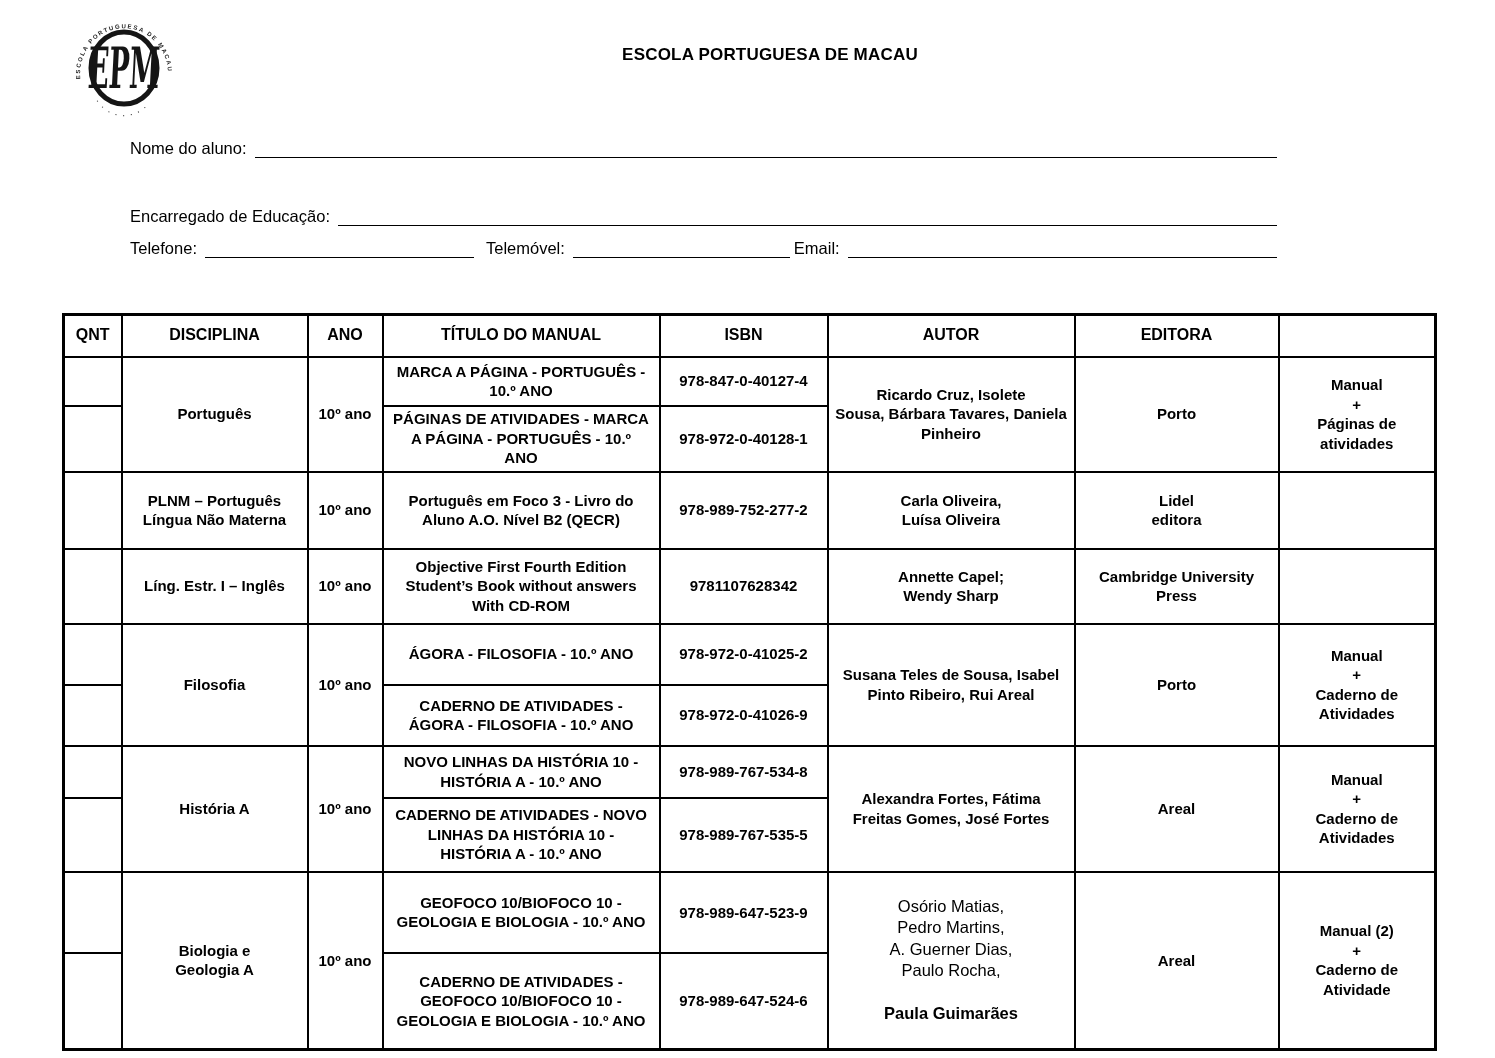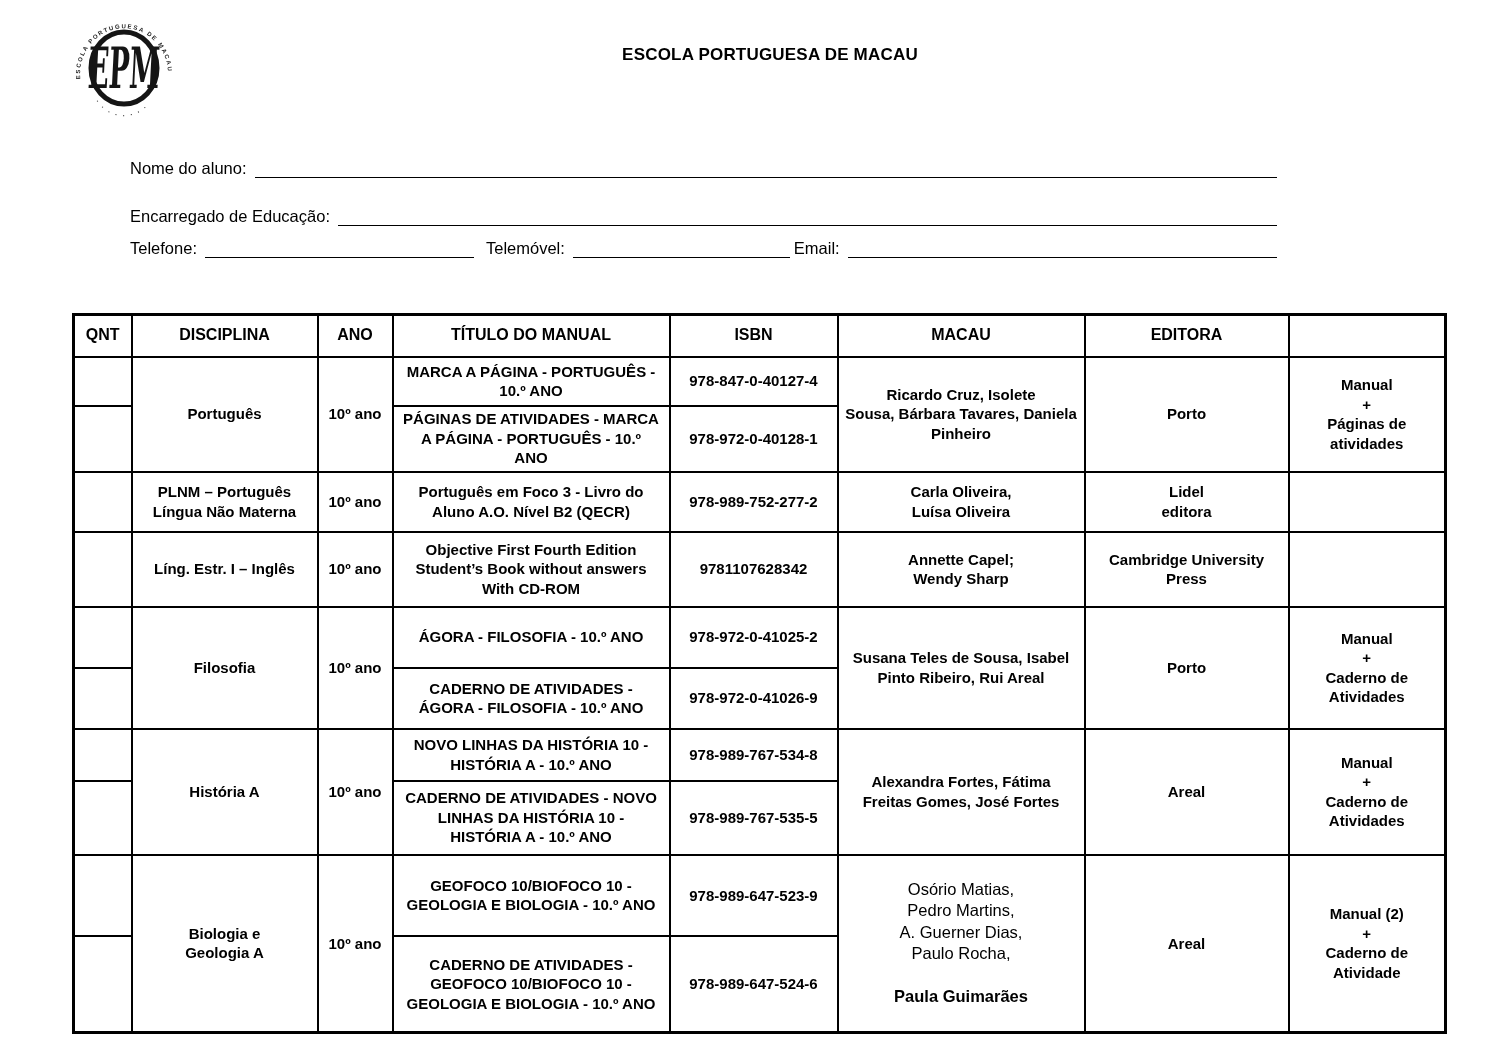--- a/index.html
+++ b/index.html
@@ -22,46 +22,46 @@
   .doc-header .l2 { font-size:17px; margin-top:3px; }
   .doc-header .l3 {
     font-size:20px; margin-top:4px;
     text-decoration:underline; text-decoration-thickness:2px; text-underline-offset:4px;
   }
 
   
   .form-row { position:absolute; display:flex; align-items:flex-end; font-size:16.5px; height:22px; }
   .form-row .lbl { white-space:nowrap; padding-right:8px; }
   .blank-line { border-bottom:1.6px solid #000; height:20px; display:inline-block; }
-  .fr1 { left:130px; top:156px; width:1147px; }
+  .fr1 { left:130px; top:136px; width:1147px; }
   .fr2 { left:130px; top:186px; width:1147px;margin-top:18px; }
   .fr3 { left:130px; top:228px; width:1147px;margin-top:8px; }
   .grow { flex:1 1 auto; }
   .w269 { width:269px; } .w217 { width:217px; }
   .gap12 { width:12px; } .gap4 { width:4px; }
 
   
-  .booktable-wrap { position:absolute; left:72px; top:313px;border-radius:14px; }
+  .booktable-wrap { position:absolute; left:62px; top:313px;border-radius:14px; }
   table.booklist {
     border-collapse:collapse; table-layout:fixed; width:1372px;
     font-size:15px; font-weight:bold; text-align:center;
     border:3px solid #000;
   }
   table.booklist th, table.booklist td {
     border:2px solid #000; padding:2px 5px;
     vertical-align:middle; white-space:pre-line; line-height:1.3;
     overflow:hidden;
   }
   table.booklist th { font-size:16px; }
   col.c-qnt{width:58px} col.c-disc{width:186px} col.c-ano{width:75px}
   col.c-tit{width:277px} col.c-isbn{width:168px} col.c-aut{width:247px}
   col.c-edit{width:204px} col.c-ext{width:157px}
 
   tr.h-head{height:42px}
-  tr.r1{height:49px} tr.r2{height:66px} tr.r3{height:60px} tr.r4{height:75px}
+  tr.r1{height:49px} tr.r2{height:66px} tr.r3{height:77px} tr.r4{height:75px}
   tr.r5{height:61px} tr.r6{height:61px} tr.r7{height:52px} tr.r8{height:74px}
   tr.r9{height:58px} tr.r10{height:68px}
 
   td.bio-author { font-weight:normal; font-size:16.5px; line-height:1.42; }
   td.bio-author .bold-line { font-weight:bold; display:block; }
   td.bio-author .reg-lines { display:block; white-space:pre-line; }
 </style>
 </head>
 <body>
 
@@ -120,21 +120,21 @@
         <col class="c-ext">
   </colgroup>
 
   <tbody>
         <tr class="h-head">
     <th>QNT</th>
     <th>DISCIPLINA</th>
     <th>ANO</th>
     <th>TÍTULO DO MANUAL</th>
     <th>ISBN</th>
-    <th>MACAU</th>
+    <th>AUTOR</th>
     <th>EDITORA</th>
     <th></th>
   </tr>
 
   <tr class="r1">
     <td></td>
     <td rowspan="2">Português</td>
     <td rowspan="2">10º ano</td>
     <td>MARCA A PÁGINA - PORTUGUÊS -
 10.º ANO</td>

